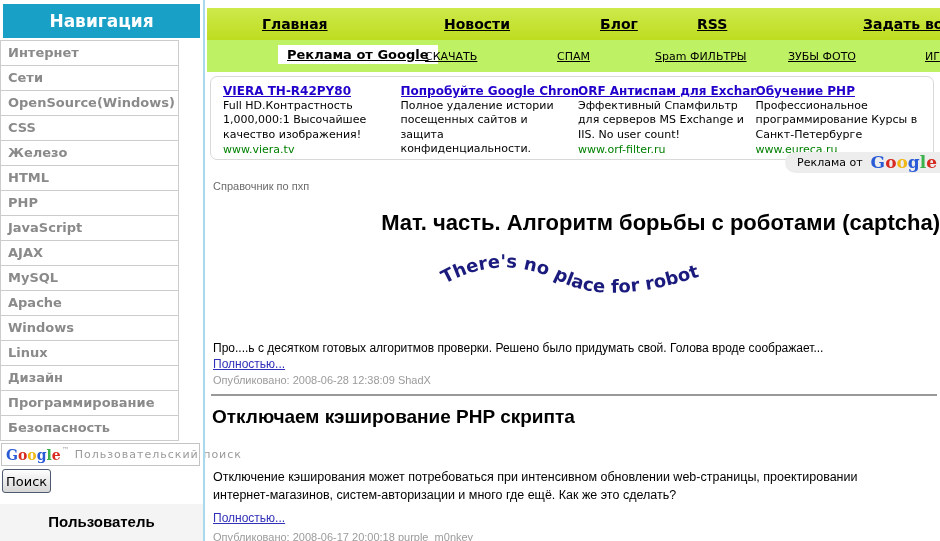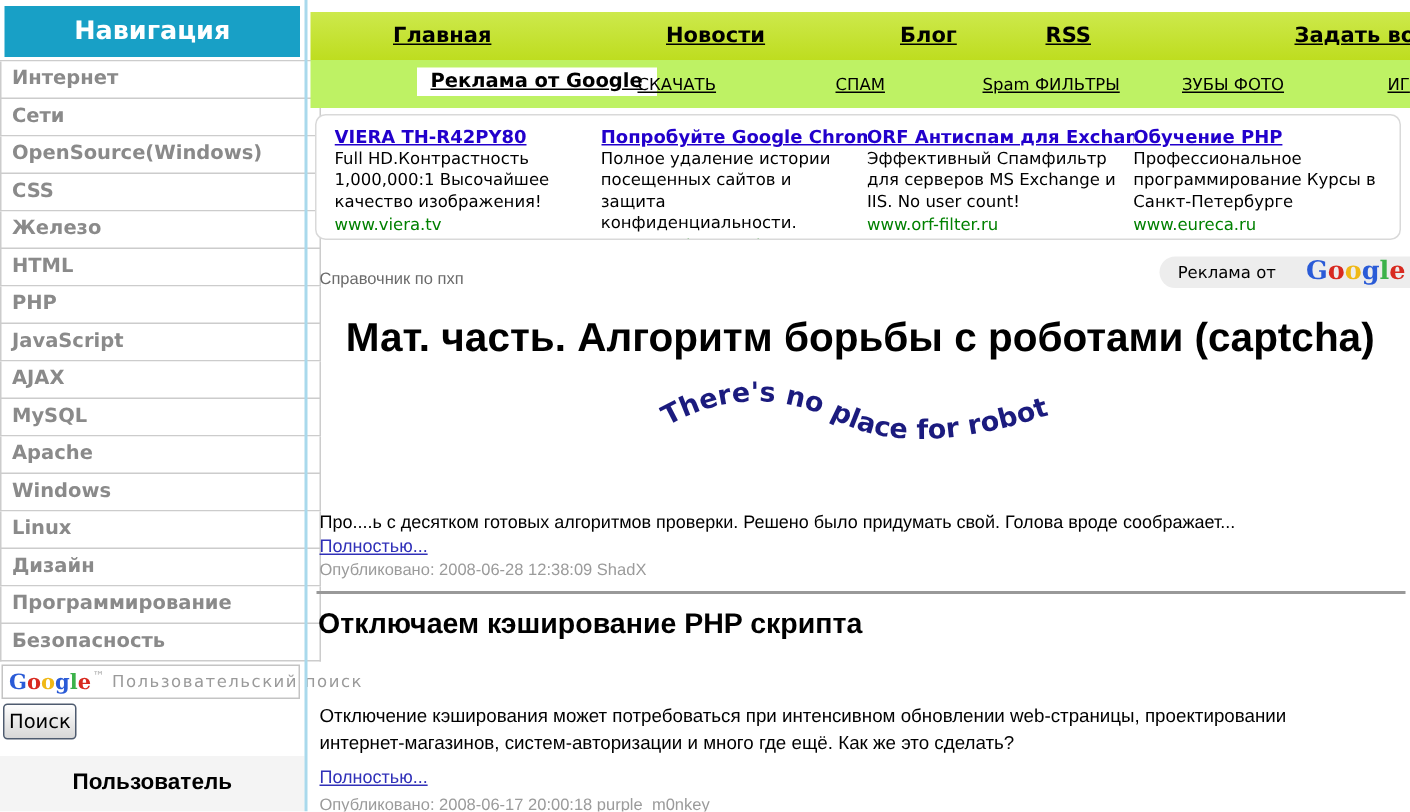--- a/index.html
+++ b/index.html
@@ -5,21 +5,21 @@
   html,body{margin:0;padding:0}
   body{width:940px;height:541px;position:relative;background:#fff;overflow:hidden;
        font-family:"DejaVu Sans",sans-serif}
   a{cursor:pointer}
 
   
   .sidebar{position:absolute;left:0;top:0;width:203px;height:541px}
   .vline{position:absolute;left:203px;top:0;width:2px;height:541px;background:#a9d9ec}
   .nav-header{position:absolute;left:3px;top:4px;width:197px;height:34px;background:#18a0c6;
       color:#fff;font-size:17px;font-weight:bold;text-align:center;line-height:34px}
-  .nav-list{position:absolute;left:0;top:40px;width:214px;border-top:1px solid #ccc}
+  .nav-list{position:absolute;left:0;top:40px;width:179px;border-top:1px solid #ccc}
   .nav-item{height:24px;line-height:24px;border:1px solid #ccc;border-top:none;padding-left:7px;
       font-size:13px;font-weight:bold;color:#8a8a8a;background:#fff;cursor:pointer;white-space:nowrap;overflow:hidden}
   .search-box{position:absolute;left:1px;top:443px;width:193px;height:21px;border:1px solid #c4c4c4;
       display:flex;align-items:center;padding-left:4px;background:#fff;cursor:text}
   .glogo{font-family:"DejaVu Serif",serif;font-weight:bold;font-size:14px;line-height:1}
   .search-tm{font-size:8px;color:#aaa;margin-left:1px;position:relative;top:-4px}
   .search-ph{color:#9a9a9a;font-size:11px;margin-left:5px;letter-spacing:1px;white-space:nowrap}
   .search-btn{position:absolute;left:2px;top:469px;height:24px;padding:0 3px;font-size:13px;
       font-family:"DejaVu Sans",sans-serif;color:#000;background:linear-gradient(180deg,#fefefe,#d7d7d7);
       border:1px solid #4e5b6f;border-radius:3px;cursor:pointer}
@@ -41,27 +41,27 @@
   .adbar a.s{position:absolute;top:10px;font-size:11px;color:#000;text-decoration:underline;white-space:nowrap}
   .ab0{left:218px}.ab1{left:350px}.ab2{left:448px}.ab3{left:581px}.ab4{left:718px}
 
   .adbox{position:absolute;left:3px;top:76px;width:724px;height:84px;border:1px solid #d9d9d9;
       border-radius:7px;display:flex;padding:7px 0 0 12px;box-sizing:border-box;background:#fff}
   .ad-col{flex:1;padding-right:10px;overflow:hidden}
   .ad-title{display:block;font-size:12px;font-weight:bold;color:#2200cc;text-decoration:underline;
       margin-bottom:1px;white-space:nowrap}
   .ad-text{font-size:11px;color:#000;line-height:1.3}
   .ad-url{font-size:11px;color:#008000;margin-top:1px}
-  .ad-badge{position:absolute;right:0;top:171px;background:#ededed;border-radius:11px 0 0 11px;
-      padding:2px 3px 2px 12px;font-size:11px;color:#000;display:flex;align-items:center;gap:20px;cursor:pointer}
+  .ad-badge{position:absolute;right:0;top:152px;background:#ededed;border-radius:11px 0 0 11px;
+      padding:2px 3px 2px 12px;font-size:11px;color:#000;display:flex;align-items:center;gap:8px;cursor:pointer}
   .badge-logo{font-size:17px}
 
   .breadcrumb{position:absolute;left:6px;top:180px;font-size:11px;color:#6b6b6b;
       font-family:"Liberation Sans",sans-serif}
-  .a1-title{position:absolute;left:0;top:210px;width:733px;text-align:center;font-size:27px;
+  .a1-title{position:absolute;left:0;top:210px;width:733px;text-align:right;font-size:22px;
       font-weight:bold;color:#000;font-family:"Liberation Sans",sans-serif;margin:0}
   .captcha{position:absolute;left:0;top:246px;width:733px;text-align:center}
   .body-text{font-size:12px;color:#000;font-family:"Liberation Sans",sans-serif;margin:0}
   .a1-excerpt{position:absolute;left:6px;top:341px;width:720px}
   .more-link{font-size:12px;color:#3030b8;text-decoration:underline;font-family:"Liberation Sans",sans-serif}
   .a1-more{position:absolute;left:6px;top:357px}
   .pub{font-size:11px;color:#9b9b9b;font-family:"Liberation Sans",sans-serif}
   .a1-pub{position:absolute;left:6px;top:374px}
   .divider{position:absolute;left:4px;top:394px;width:726px;border:none;border-top:2px solid #999;margin:0}
   .a2-title{position:absolute;left:5px;top:406px;font-size:19px;font-weight:bold;color:#000;

